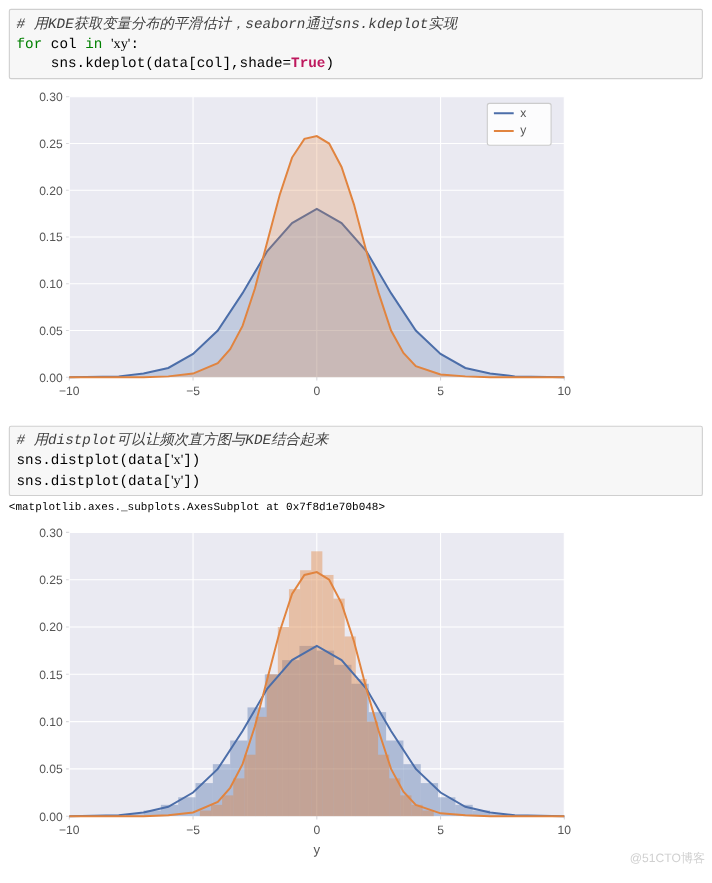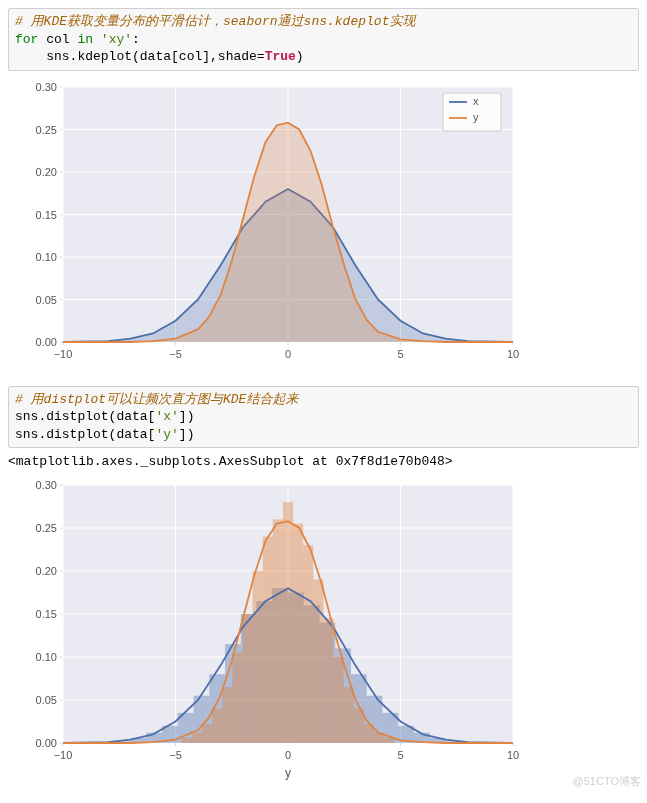--- a/index.html
+++ b/index.html
@@ -13,27 +13,27 @@
     background: #f7f7f7;
     border: 1px solid #cfcfcf;
     border-radius: 2px;
     padding: 4px 6px;
     font-family: "Courier New", monospace;
     font-size: 13px;
     line-height: 1.35;
     white-space: pre;
     margin-bottom: 6px;
   }
-  .c-comment { color: #a16207; font-style: italic; }
+  .c-comment { color: #404040; font-style: italic; }
   .c-kw { color: #008000; font-weight: normal; }
-  .c-str { color: #4d7c0f; }
+  .c-str { color: #000000; font-family: Liberation Serif, serif; }
   .c-bool { color: #be185d; font-weight: bold; }
   .output-text {
     font-family: "Courier New", monospace;
-    font-size: 13px;
+    font-size: 10px;
     margin: 4px 0 6px 0;
   }
   .chart-wrap {
     position: relative;
     margin: 4px 0 14px 0;
   }
   svg { display:block; }
   .watermark {
     position: absolute;
     right: -2px;

